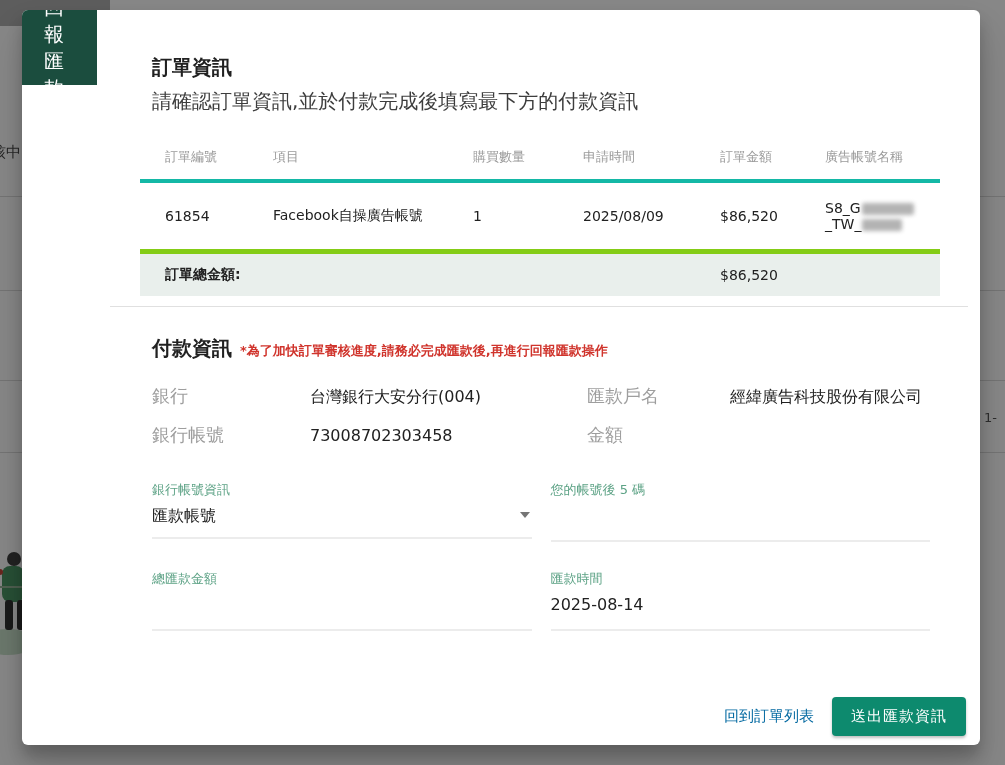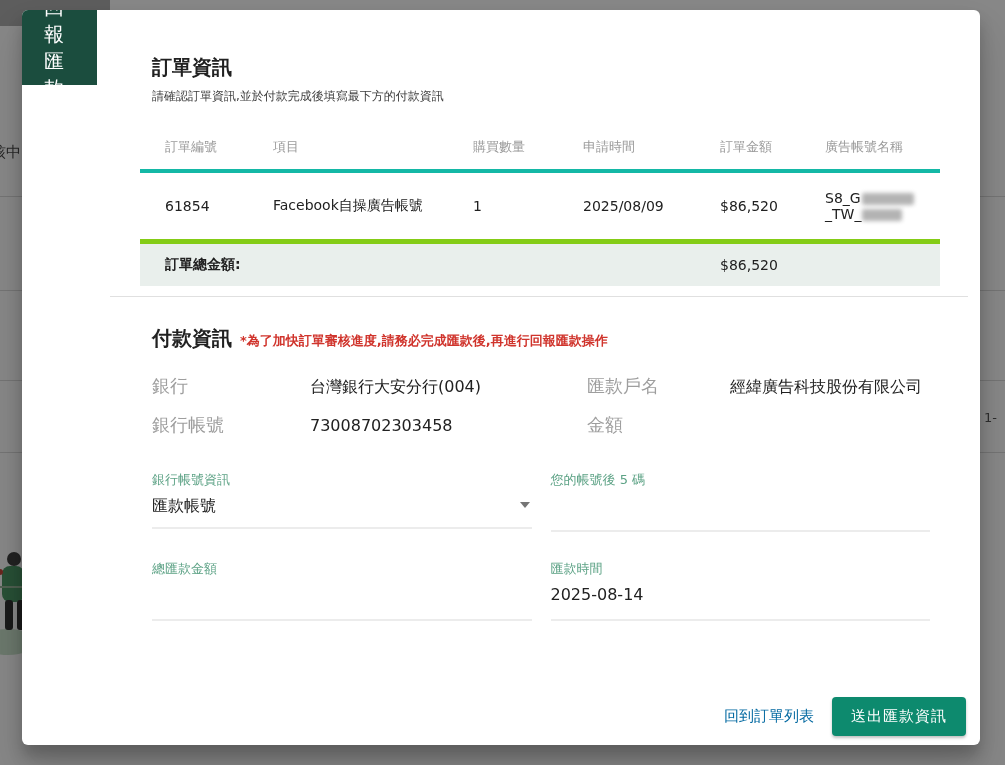--- a/index.html
+++ b/index.html
@@ -26,21 +26,21 @@
   }
   .modal-header{
     background:#1b4d3e;color:#ffffff;height:75px;flex:0 0 75px;
     display:flex;align-items:center;padding:0 22px;box-sizing:border-box;
   }
   .modal-title{font-size:20px;letter-spacing:1px;}
   .modal-body{flex:1;display:flex;flex-direction:column;position:relative;}
 
   
   .section-heading{font-size:20px;font-weight:bold;color:#212121;margin:44px 0 7px 55px;}
-  .section-subtitle{font-size:12px;color:#3d3d3d;margin:0 0 0 55px;}
+  .section-subtitle{font-size:20px;color:#3d3d3d;margin:0 0 0 55px;}
 
   .order-table-wrap{margin:20px 40px 0 43px;}
   table.order-table{width:100%;border-collapse:collapse;table-layout:fixed;}
   table.order-table th{
     font-weight:normal;color:#9a9a9a;font-size:13px;text-align:left;
     padding:13px 8px 13px 8px;border-bottom:4px solid #14b8a6;
   }
   table.order-table td{
     color:#212121;font-size:14px;text-align:left;
     padding:17px 8px;border-bottom:5px solid #84cc16;

